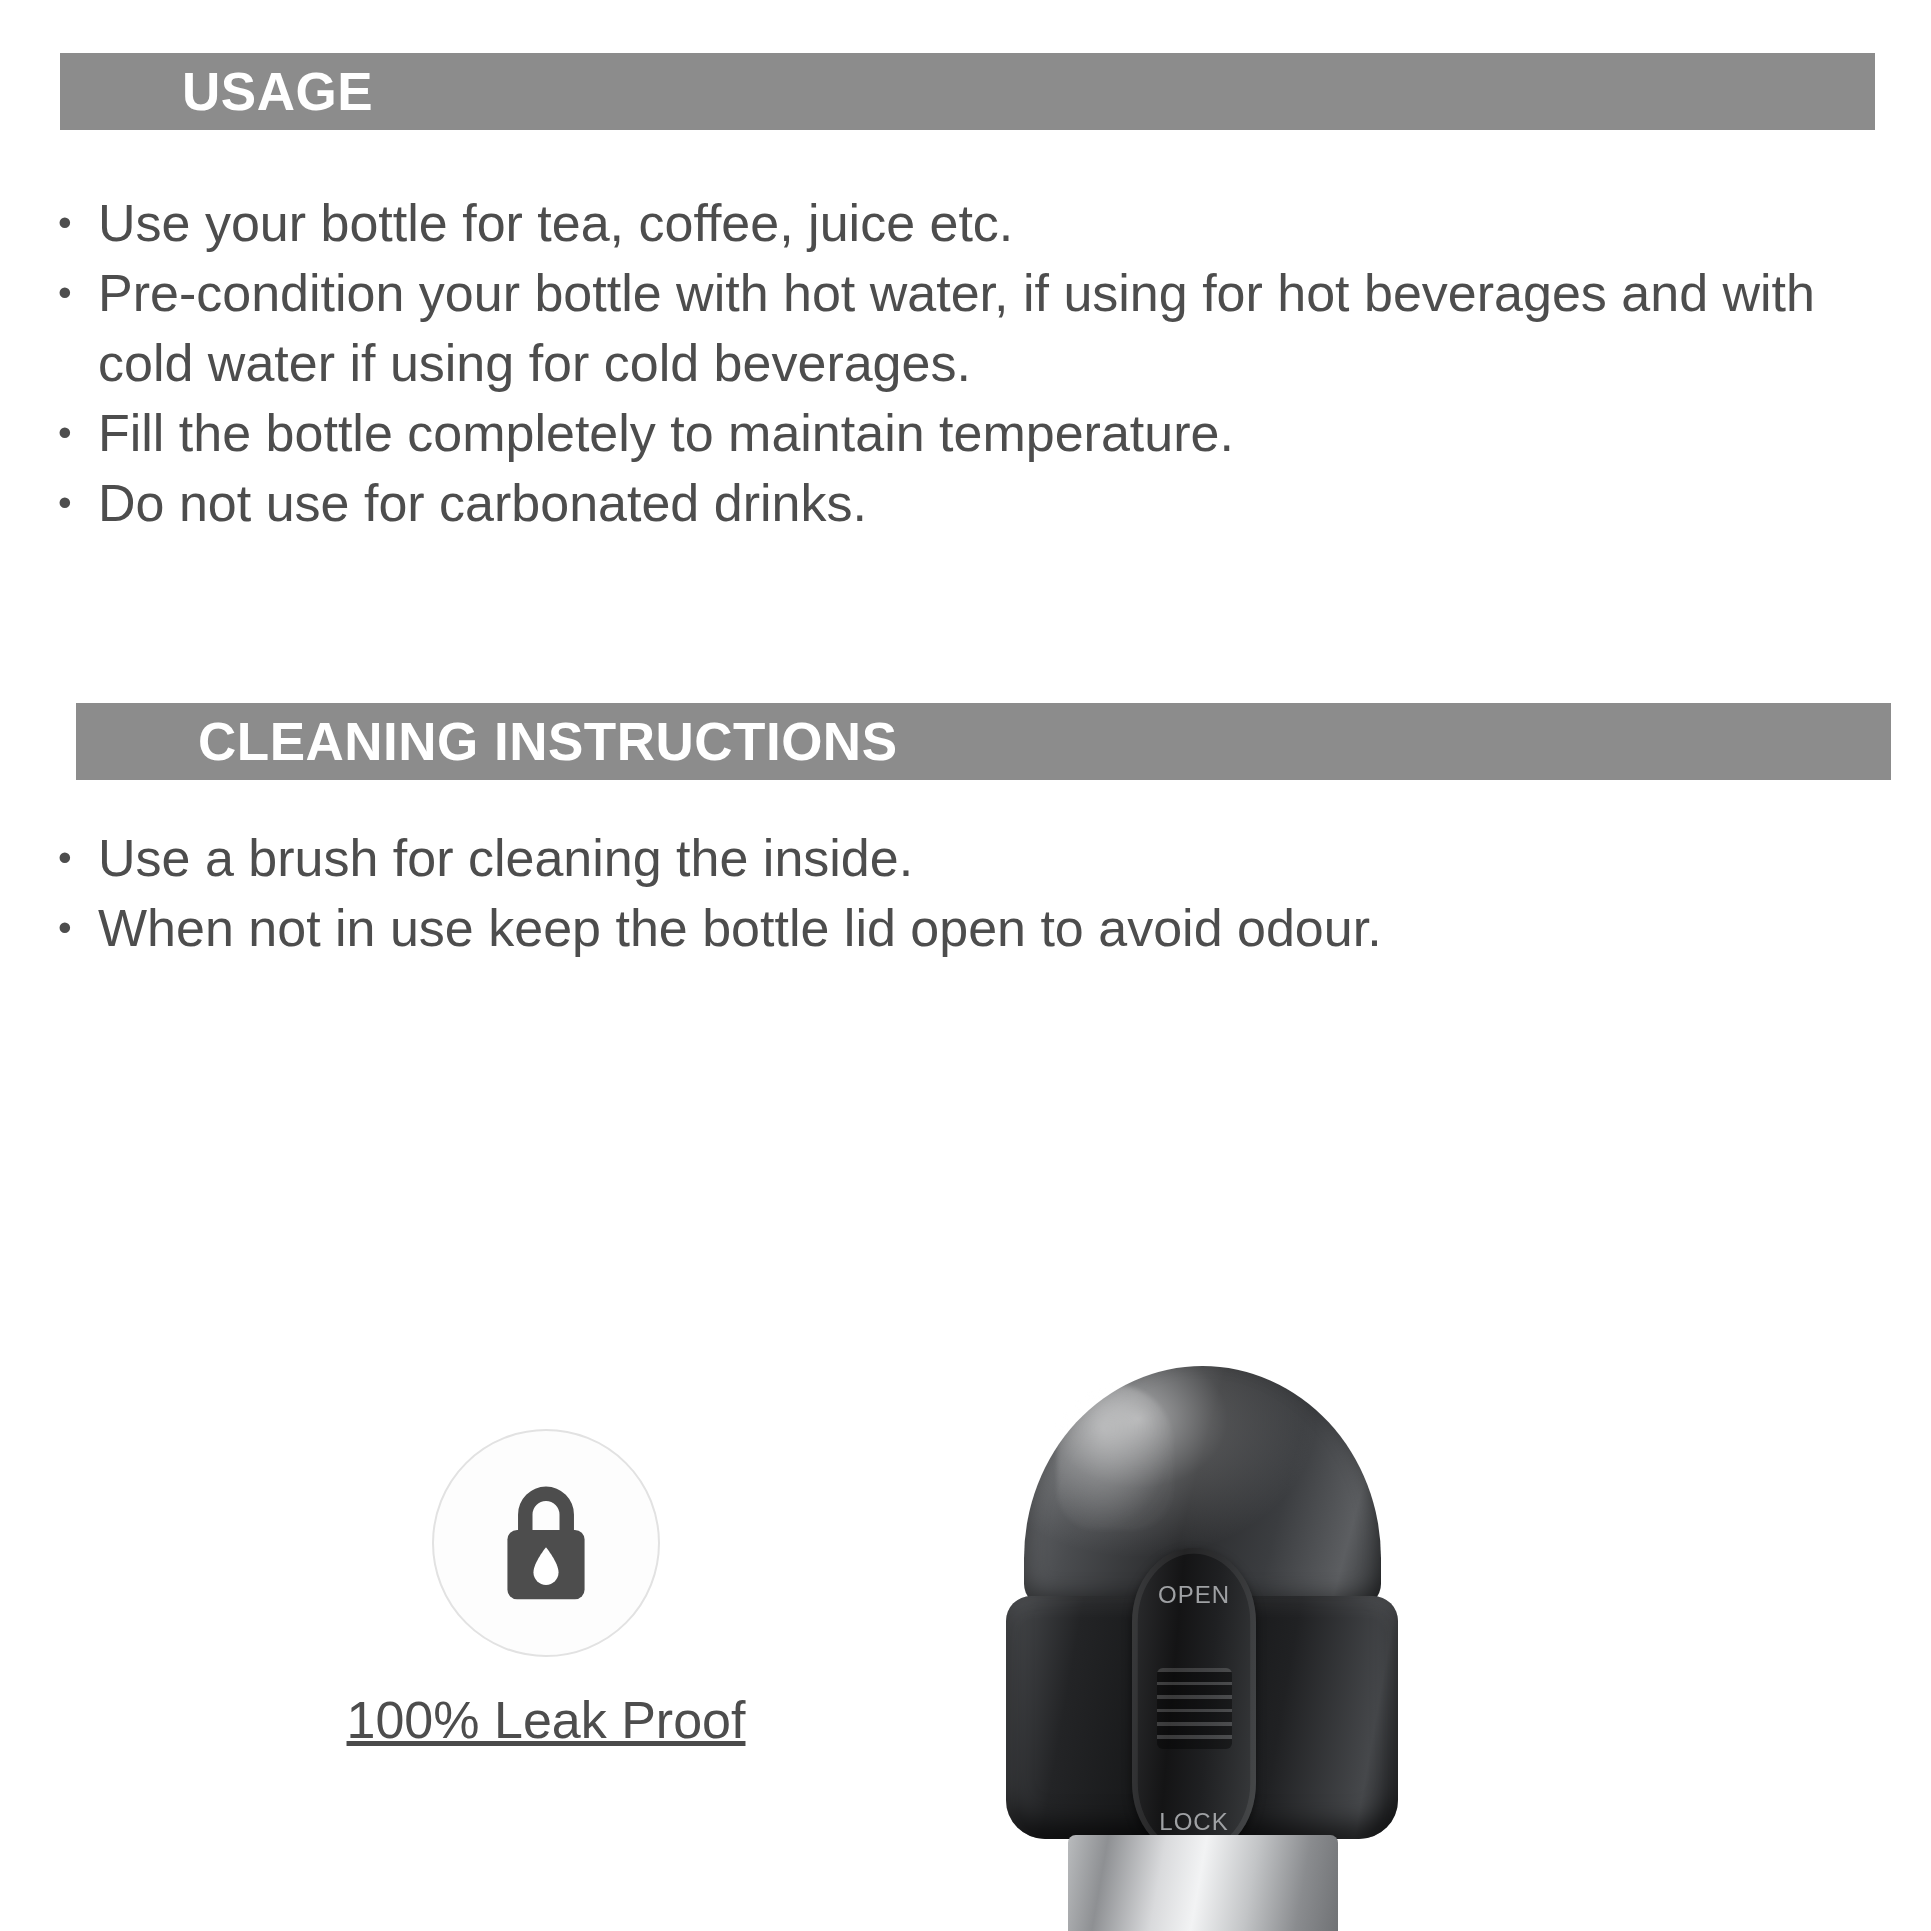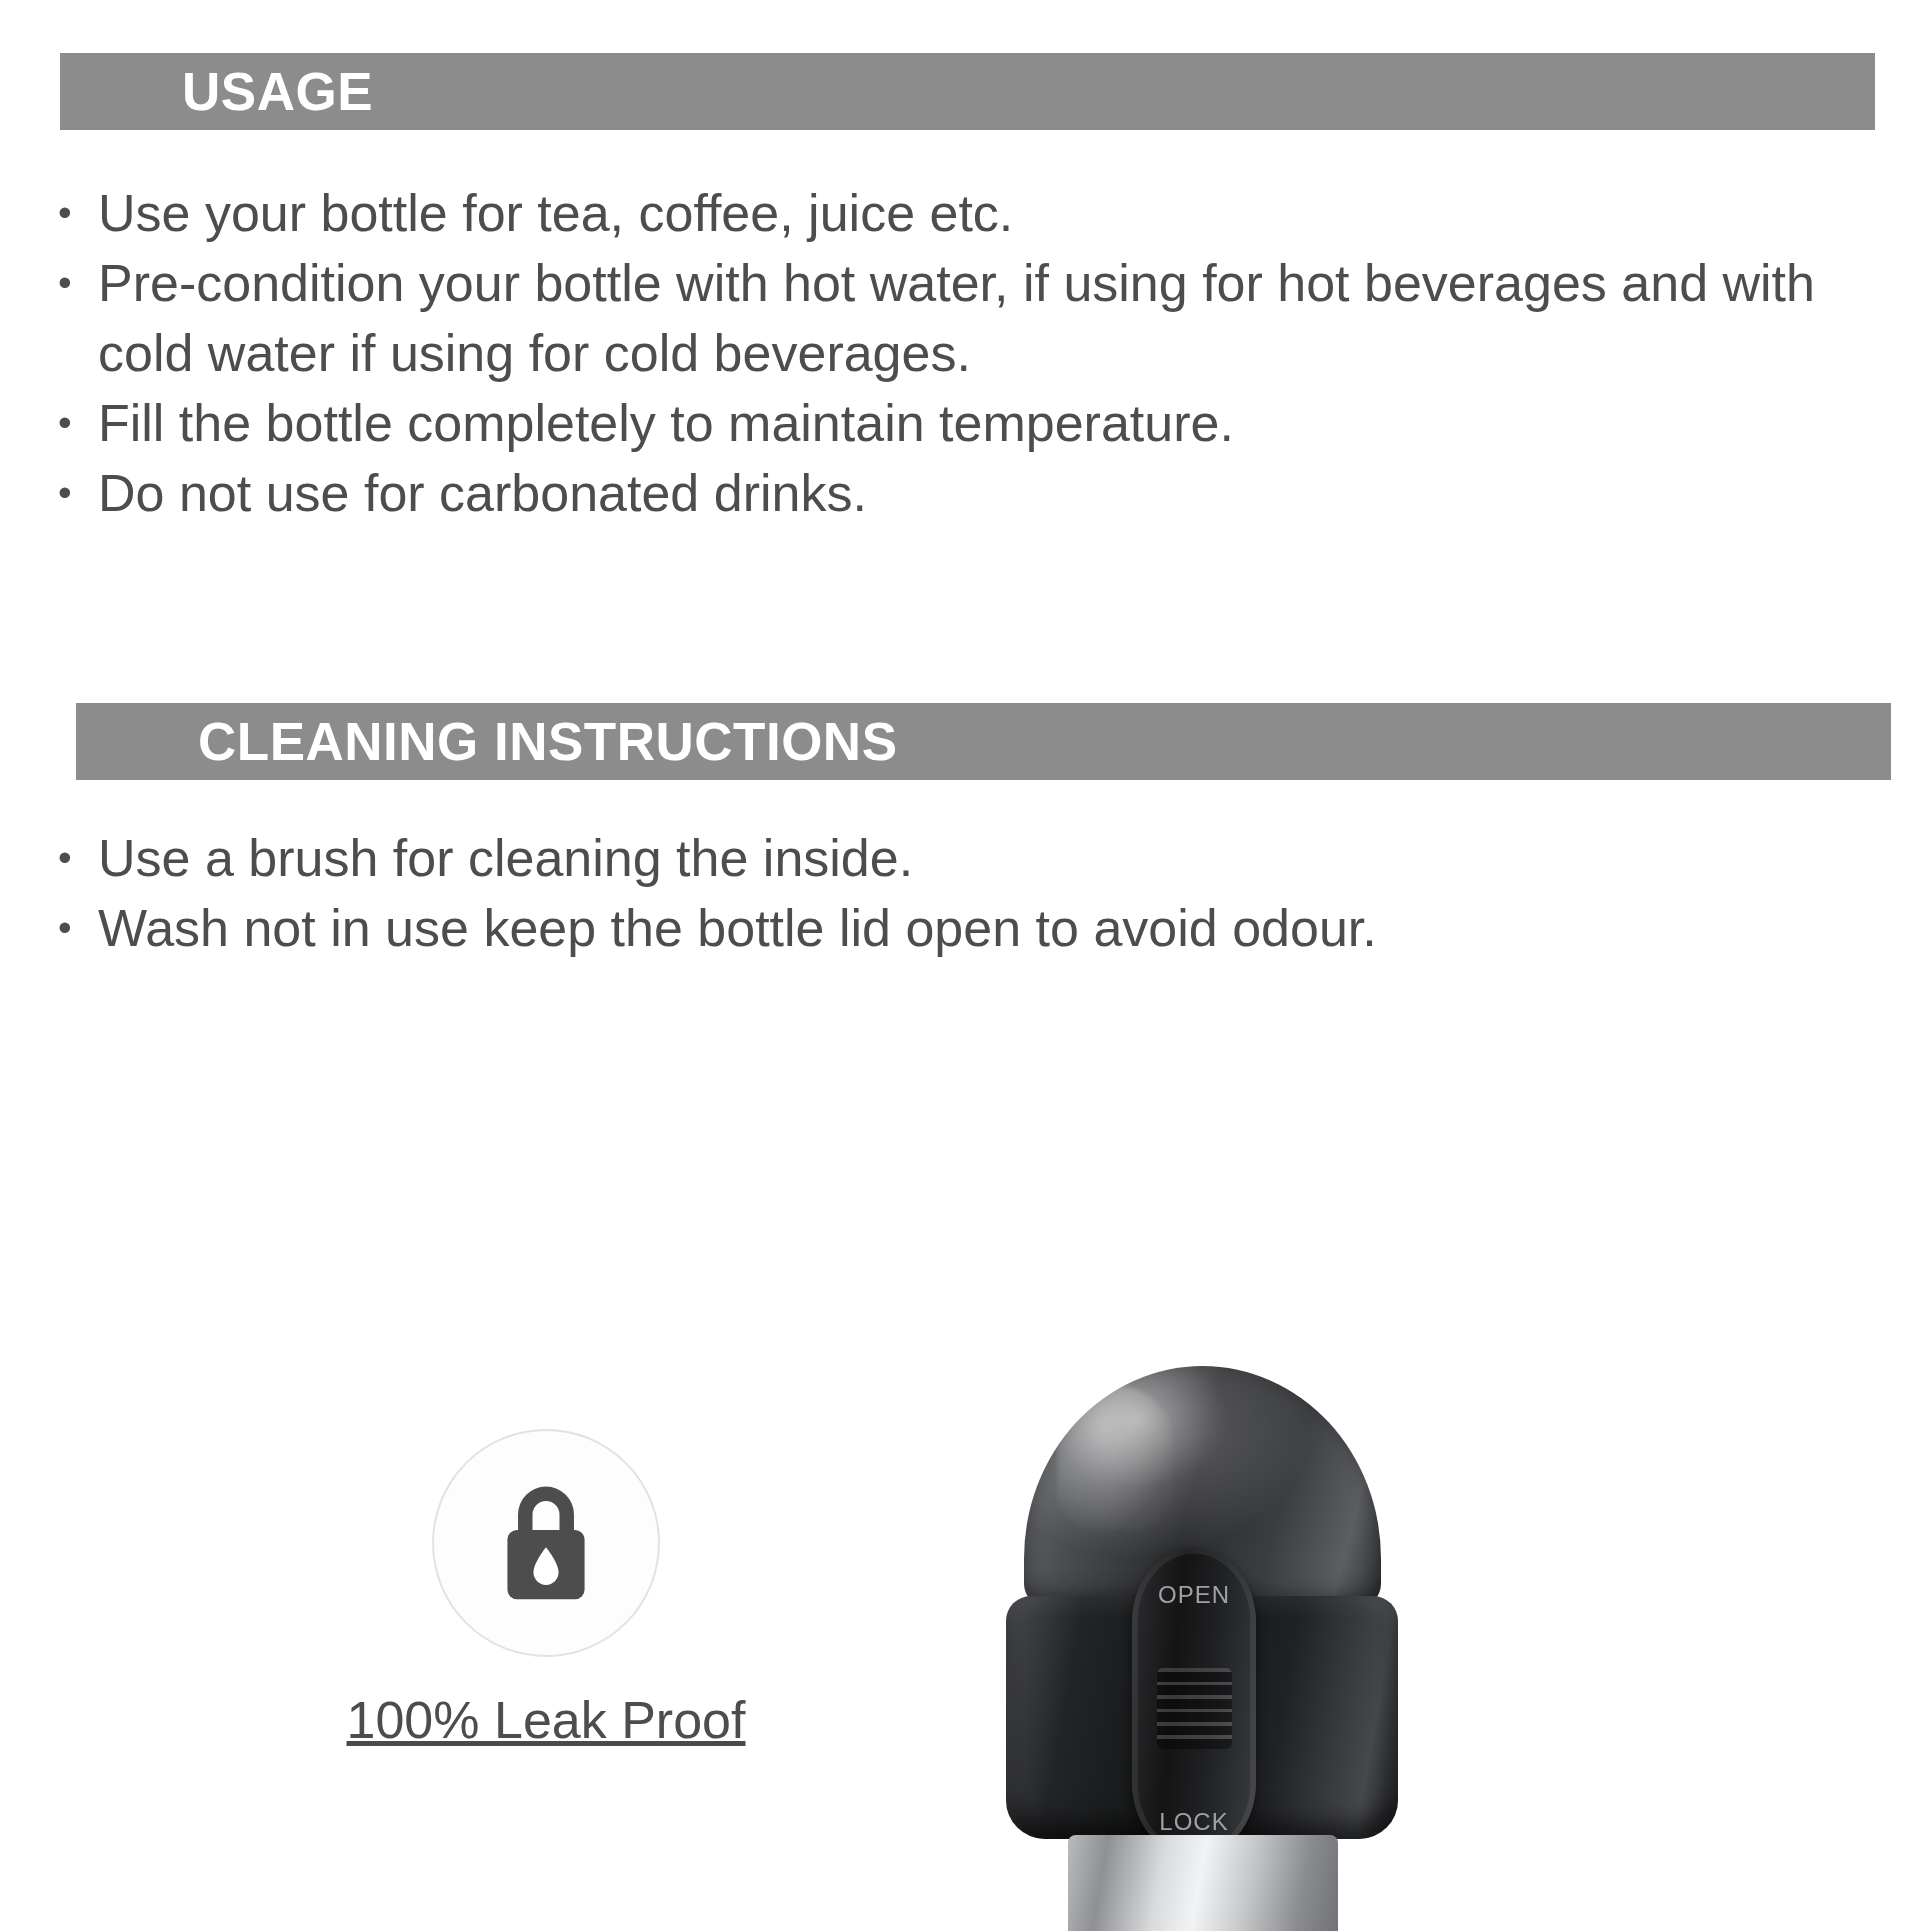--- a/index.html
+++ b/index.html
@@ -72,21 +72,21 @@
     content: "\2022";
     position: absolute;
     left: 3.9px;
     top: 0;
     font-size: 39px;
     line-height: 70px;
     color: #4d4d4d;
   }
   #usage-list {
     left: 54px;
-    top: 178px;
+    top: 188px;
     width: 1825px;
   }
   #cleaning-list {
     left: 54px;
     top: 823px;
     width: 1825px;
   }
 
   
   #leak-proof-feature {
@@ -220,21 +220,21 @@
     <li>Fill the bottle completely to maintain temperature.</li>
     <li>Do not use for carbonated drinks.</li>
   </ul>
 
   <div class="section-bar" id="cleaning-bar">
     <span class="bar-title">CLEANING INSTRUCTIONS</span>
   </div>
 
   <ul class="bullet-list" id="cleaning-list">
     <li>Use a brush for cleaning the inside.</li>
-    <li>Wash not in use keep the bottle lid open to avoid odour.</li>
+    <li>When not in use keep the bottle lid open to avoid odour.</li>
   </ul>
 
   <div id="leak-proof-feature">
     <div class="badge-circle">
       <span>
         <svg width="126" height="135" viewBox="0 0 130 140" xmlns="http://www.w3.org/2000/svg">
           <path d="M36 58 V42 a29 29 0 0 1 58 0 V58 h-15 V42 a14 14 0 0 0 -28 0 V58 Z" fill="#4d4d4d"></path>
           <rect x="25" y="58" width="80" height="72" rx="10" fill="#4d4d4d"></rect>
           <path d="M65 76 C65 76 52 92 52 102 a13 13 0 0 0 26 0 C78 92 65 76 65 76 Z" fill="#ffffff"></path>
         </svg>

